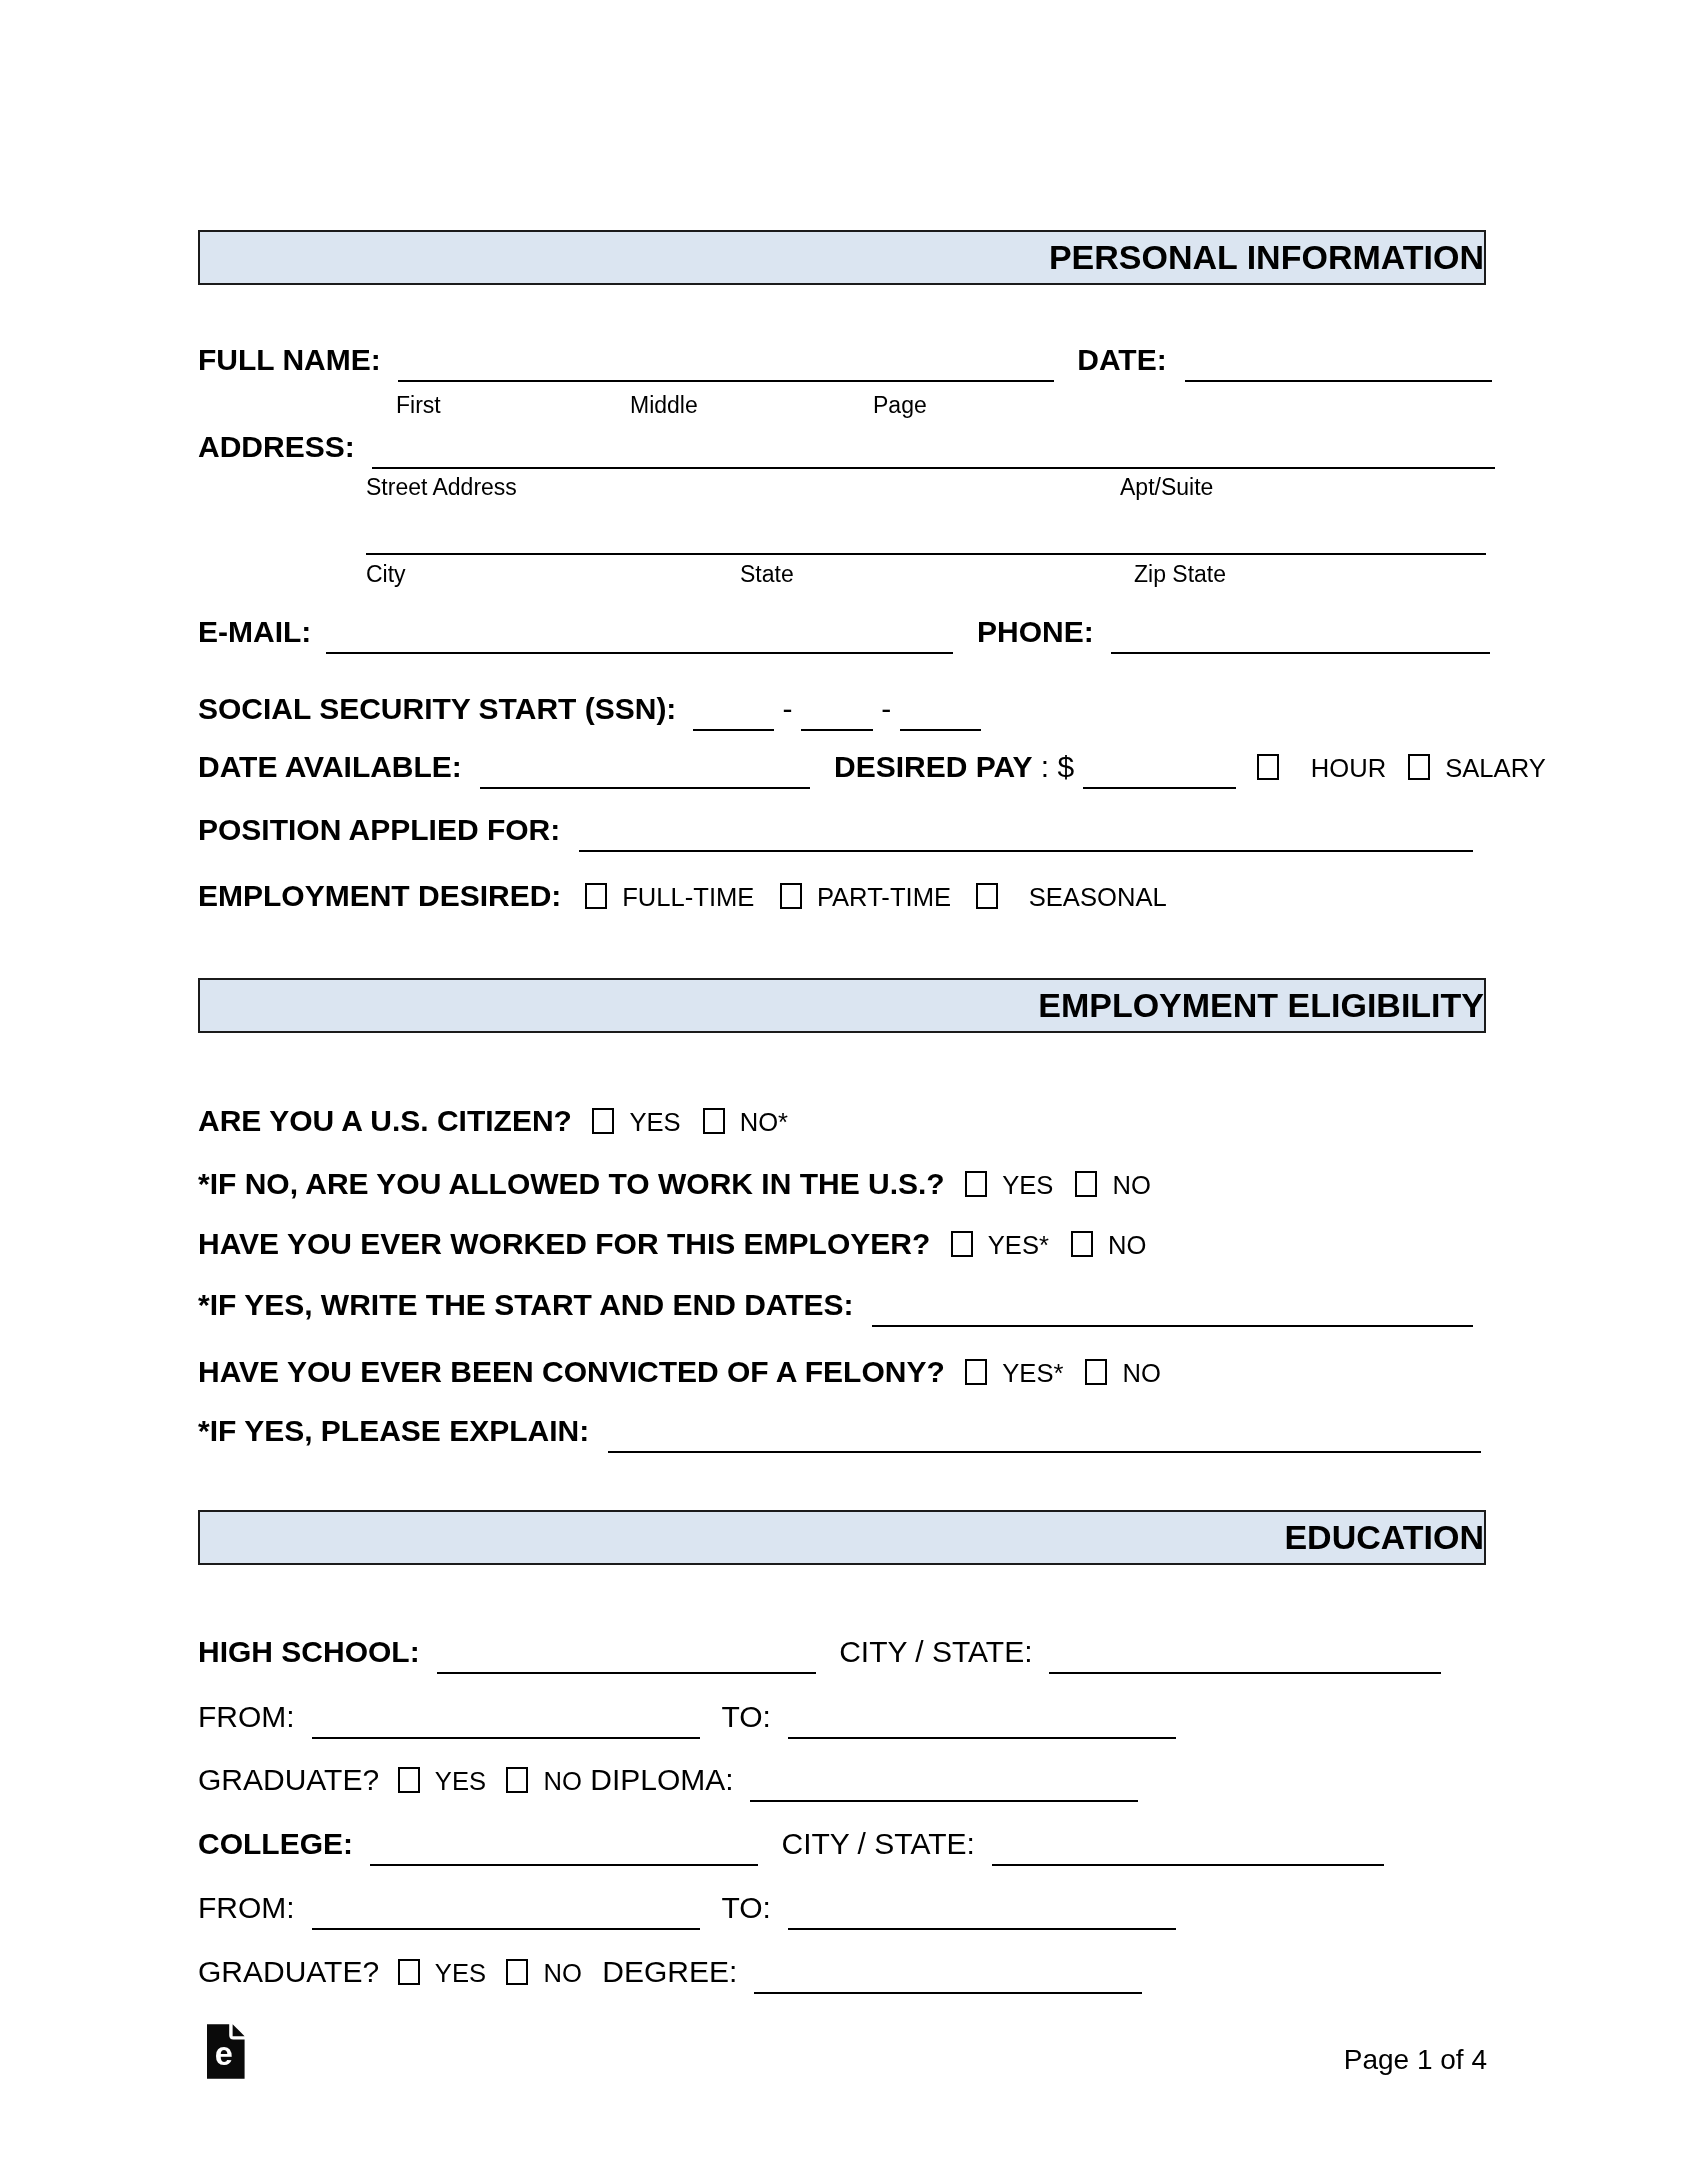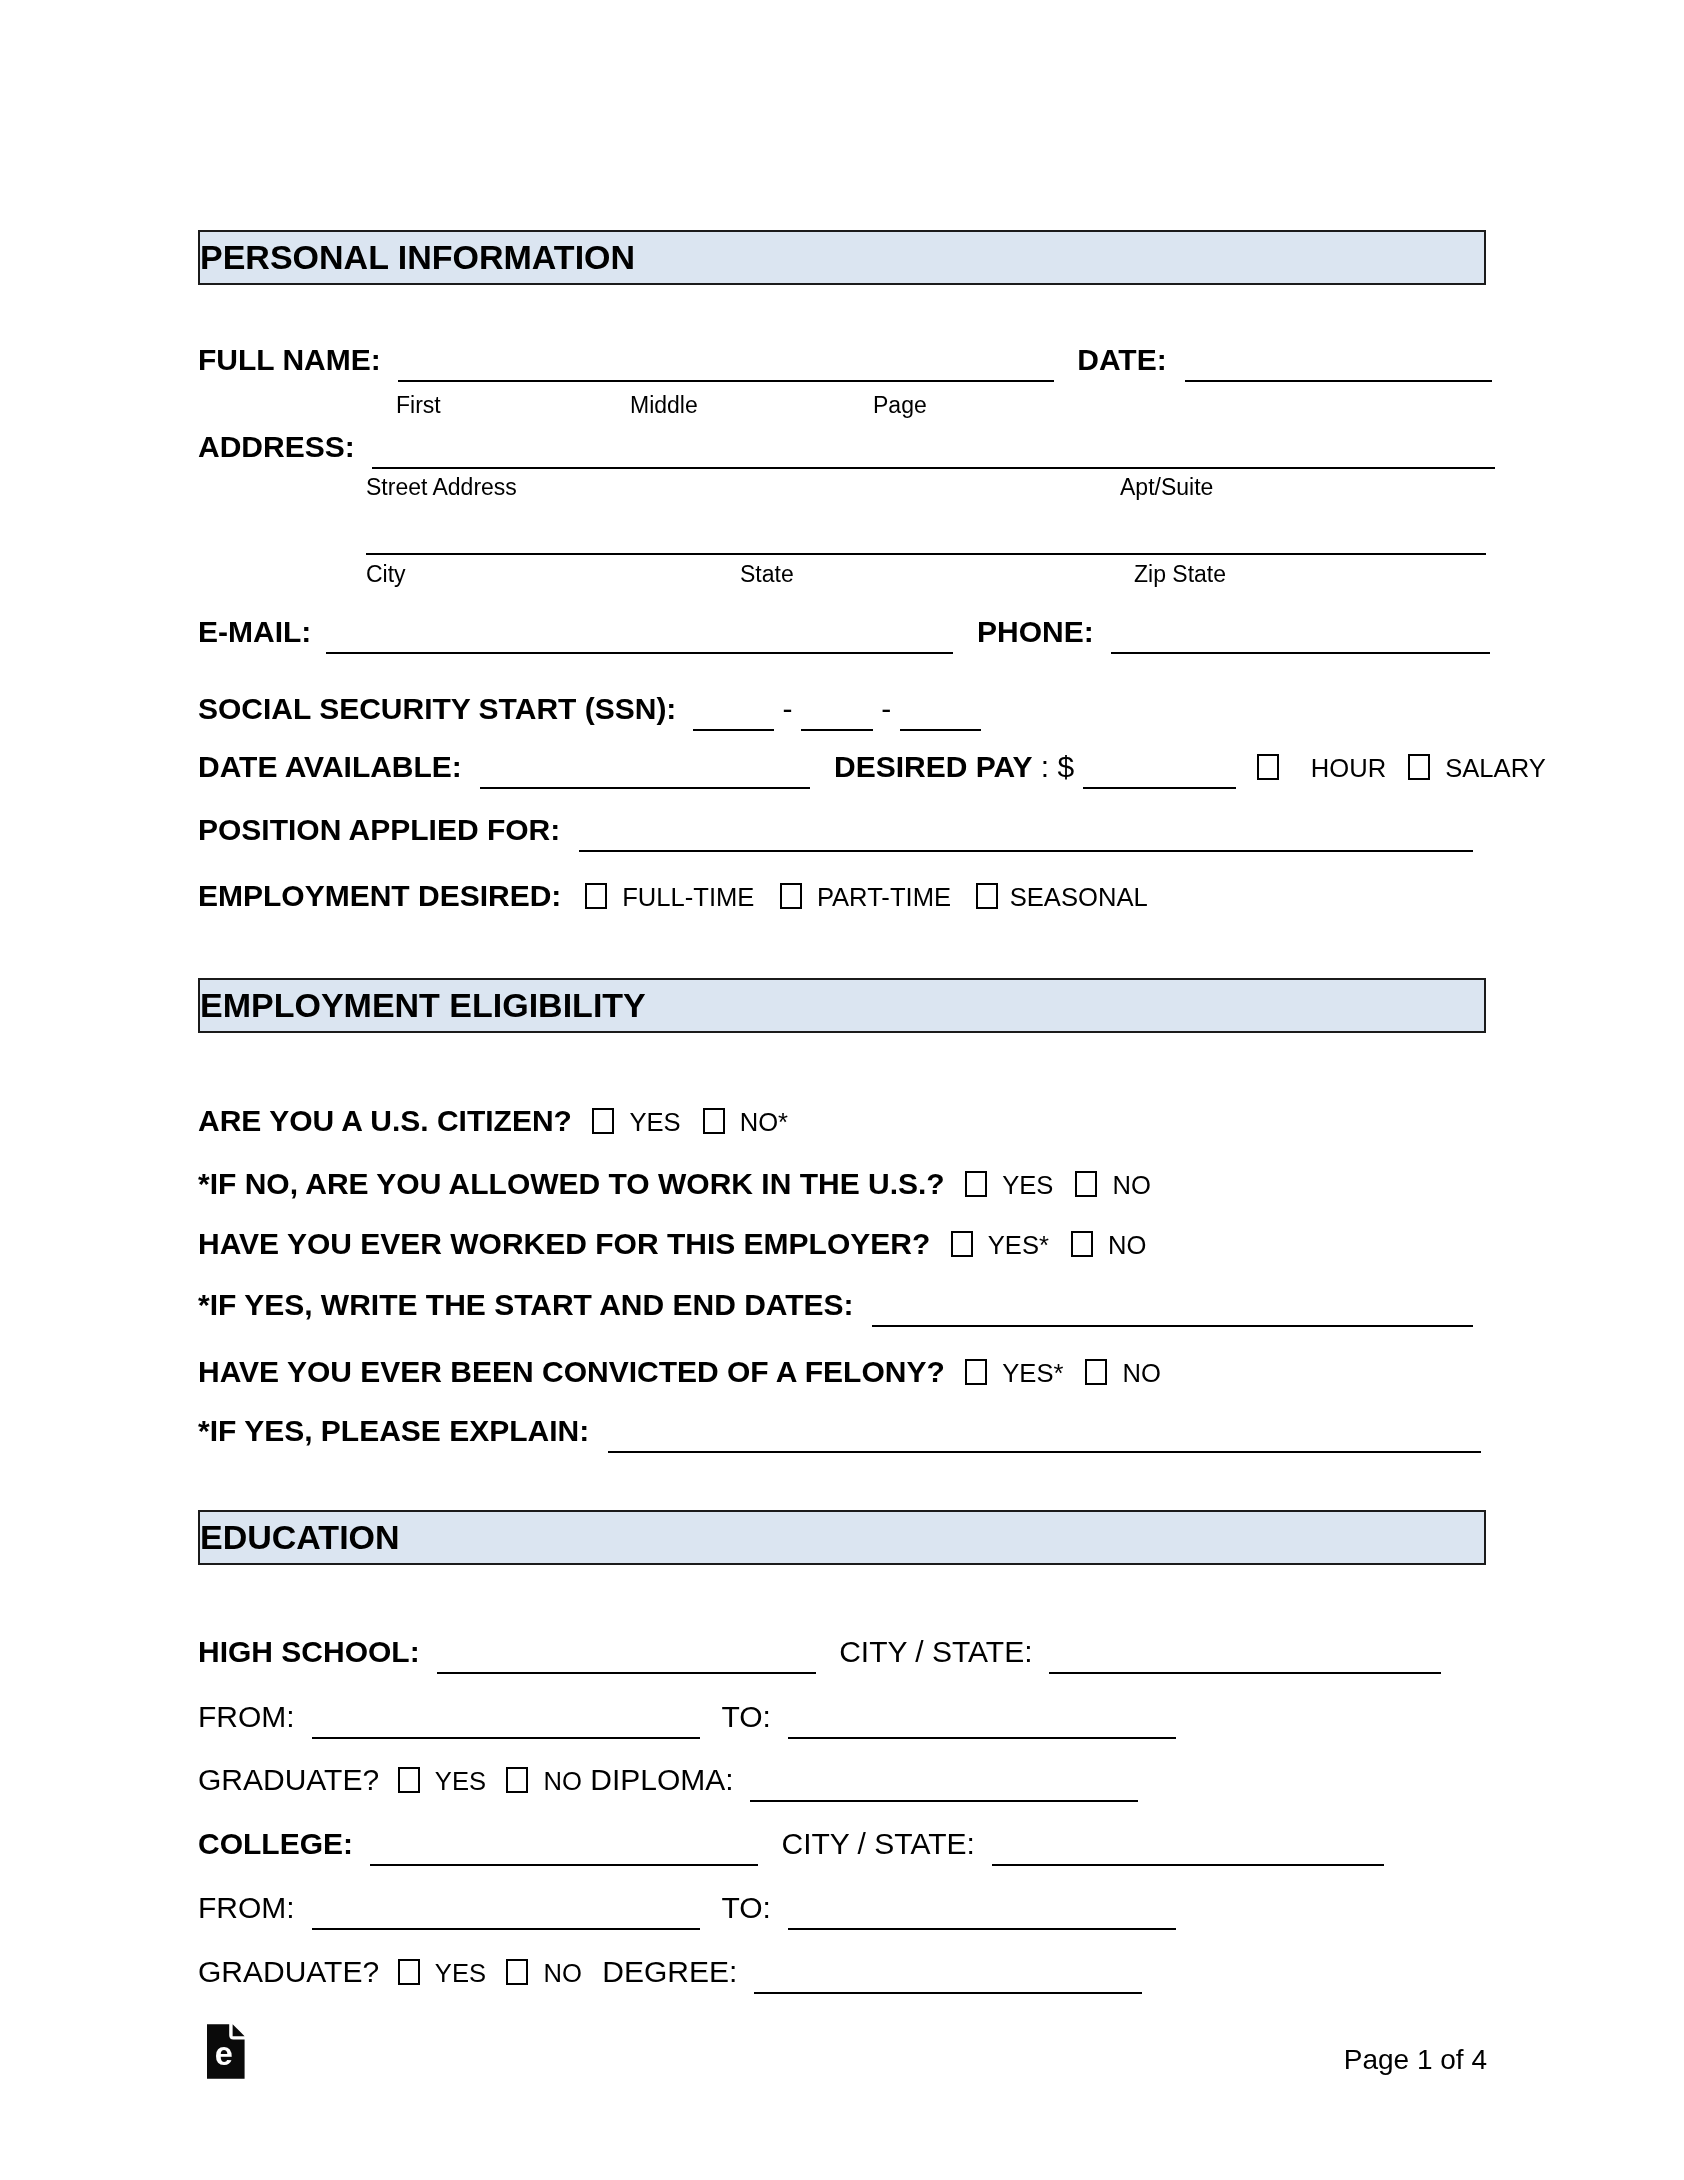--- a/index.html
+++ b/index.html
@@ -7,21 +7,21 @@
     position:relative;width:1685px;height:2181px;background:#ffffff;
     font-family:"Liberation Sans",sans-serif;color:#000;overflow:hidden;
   }
   .title{
     position:absolute;left:0;right:0;top:126px;margin:0;text-align:center;
     font-size:48px;font-weight:bold;letter-spacing:0;
   }
   .secbox{
     position:absolute;left:198px;width:1288px;height:55px;box-sizing:border-box;
     background:#dbe5f1;border:2.6px solid #1b1b1b;
-    display:flex;align-items:center;justify-content:flex-start;
+    display:flex;align-items:center;justify-content:flex-end;
     font-size:34px;font-weight:bold;
   }
   .row{
     position:absolute;left:198px;font-size:30px;line-height:37px;white-space:nowrap;
   }
   .b{font-weight:bold;}
   .opt{font-size:25.6px;}
   .sub{position:absolute;font-size:23px;line-height:29px;}
   .uline{
     display:inline-block;height:19px;border-bottom:2.6px solid #000;
@@ -100,21 +100,21 @@
     <span class="uline" style="width:894px;margin-left:10.2px"></span>
   </div>
 
   <div class="row" style="top:877px">
     <span class="b">EMPLOYMENT DESIRED:</span>
     <span class="cb" style="margin-left:15.3px"></span>
     <span class="opt" style="margin-left:6.8px">FULL-TIME</span>
     <span class="cb" style="margin-left:17px"></span>
     <span class="opt" style="margin-left:6.8px">PART-TIME</span>
     <span class="cb" style="margin-left:17px"></span>
-    <span class="opt" style="margin-left:3px">SEASONAL</span>
+    <span class="opt" style="margin-left:22px">SEASONAL</span>
   </div>
 
   <div class="secbox" style="top:978px">
     <span>EMPLOYMENT ELIGIBILITY</span>
   </div>
 
   <div class="row" style="top:1102px">
     <span class="b">ARE YOU A U.S. CITIZEN?</span>
     <span class="cb" style="margin-left:12px"></span>
     <span class="opt" style="margin-left:6.8px">YES</span>

